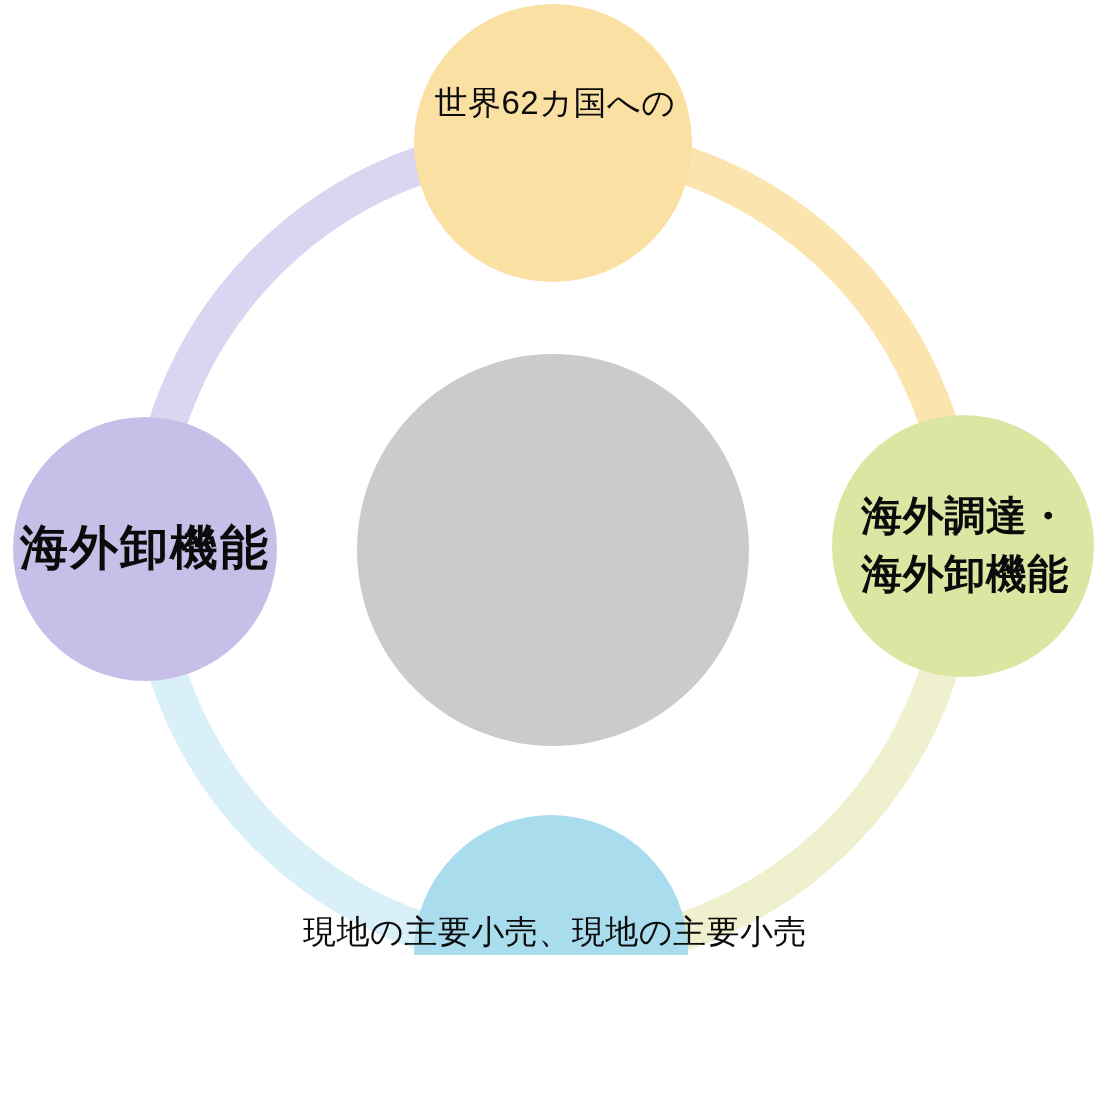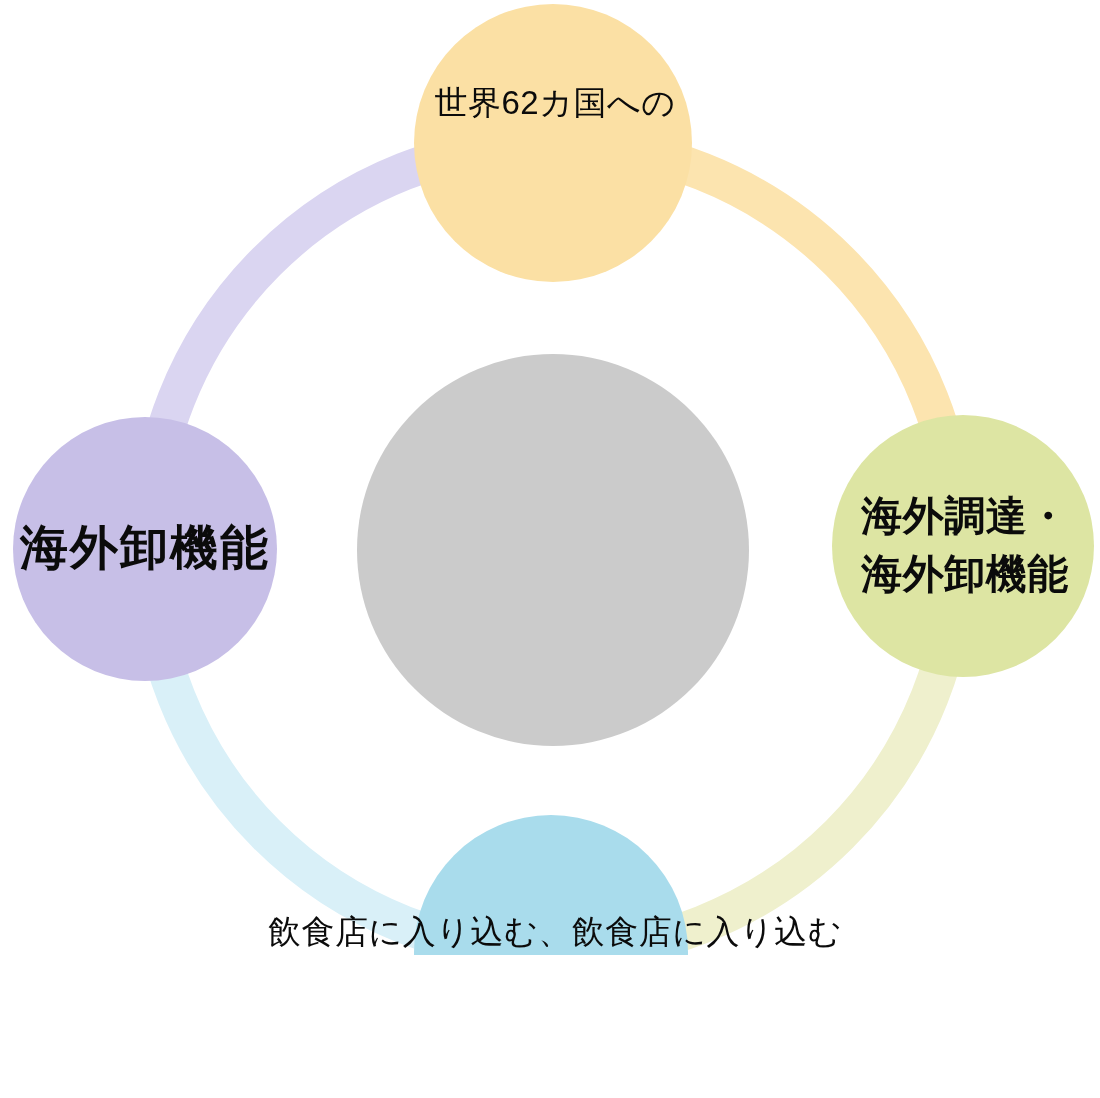--- a/index.html
+++ b/index.html
@@ -75,20 +75,20 @@
   <div class="label label-top">
     <div class="sub">世界62カ国への</div>
   </div>
 
   <div class="label label-right">
     <div class="ttl">海外調達・</div>
     <div class="ttl">海外卸機能</div>
   </div>
 
   <div class="label label-bottom">
-    <div class="sub">飲食店に入り込む、飲食店に入り込む</div>
+    <div class="sub">現地の主要小売、現地の主要小売</div>
   </div>
 
   <div class="label label-left">
     <div class="ttl">海外卸機能</div>
   </div>
 
 </div>
 
 </body></html>

